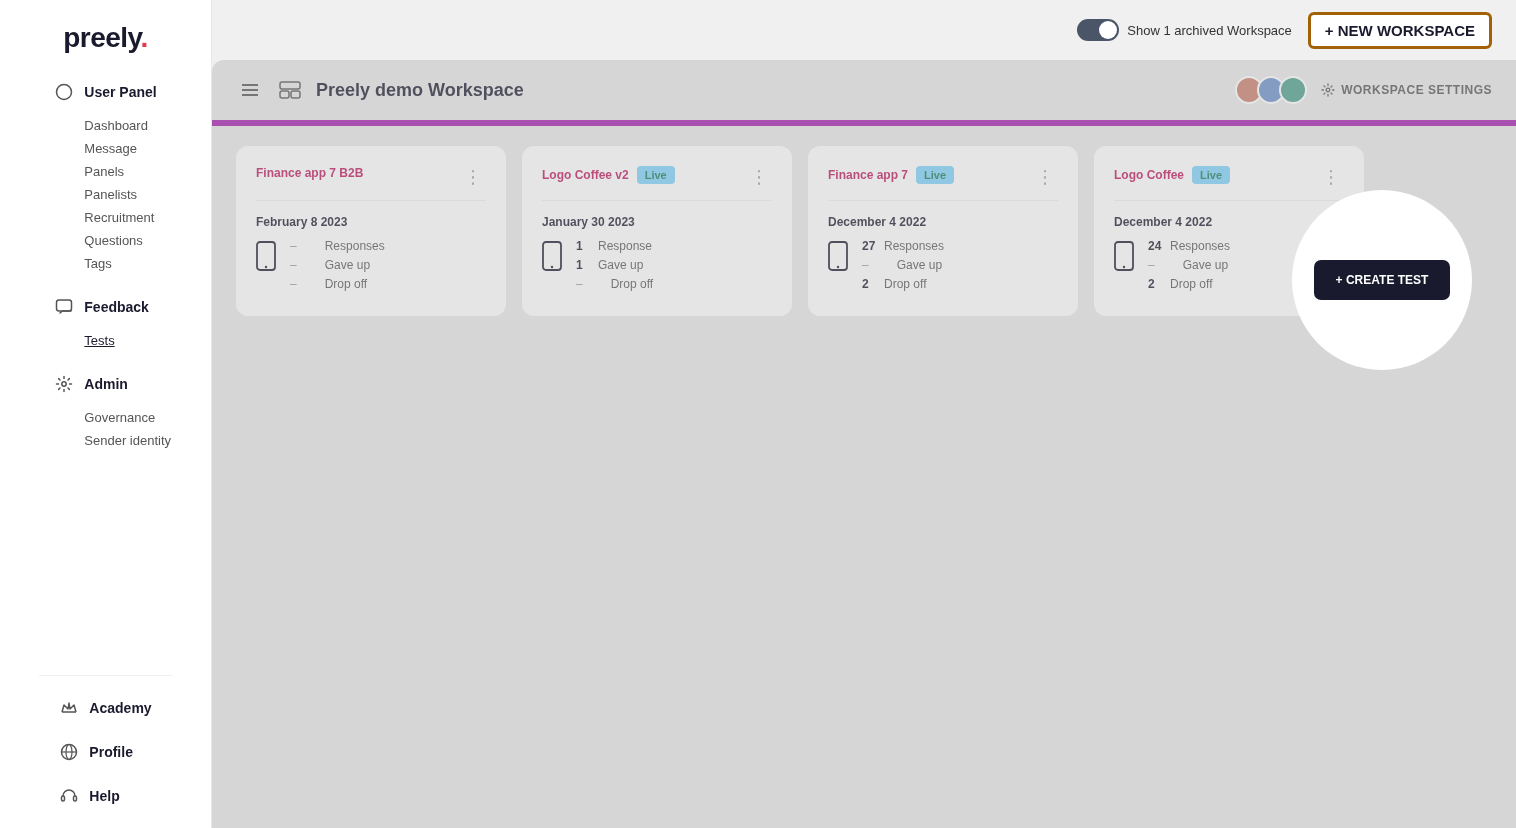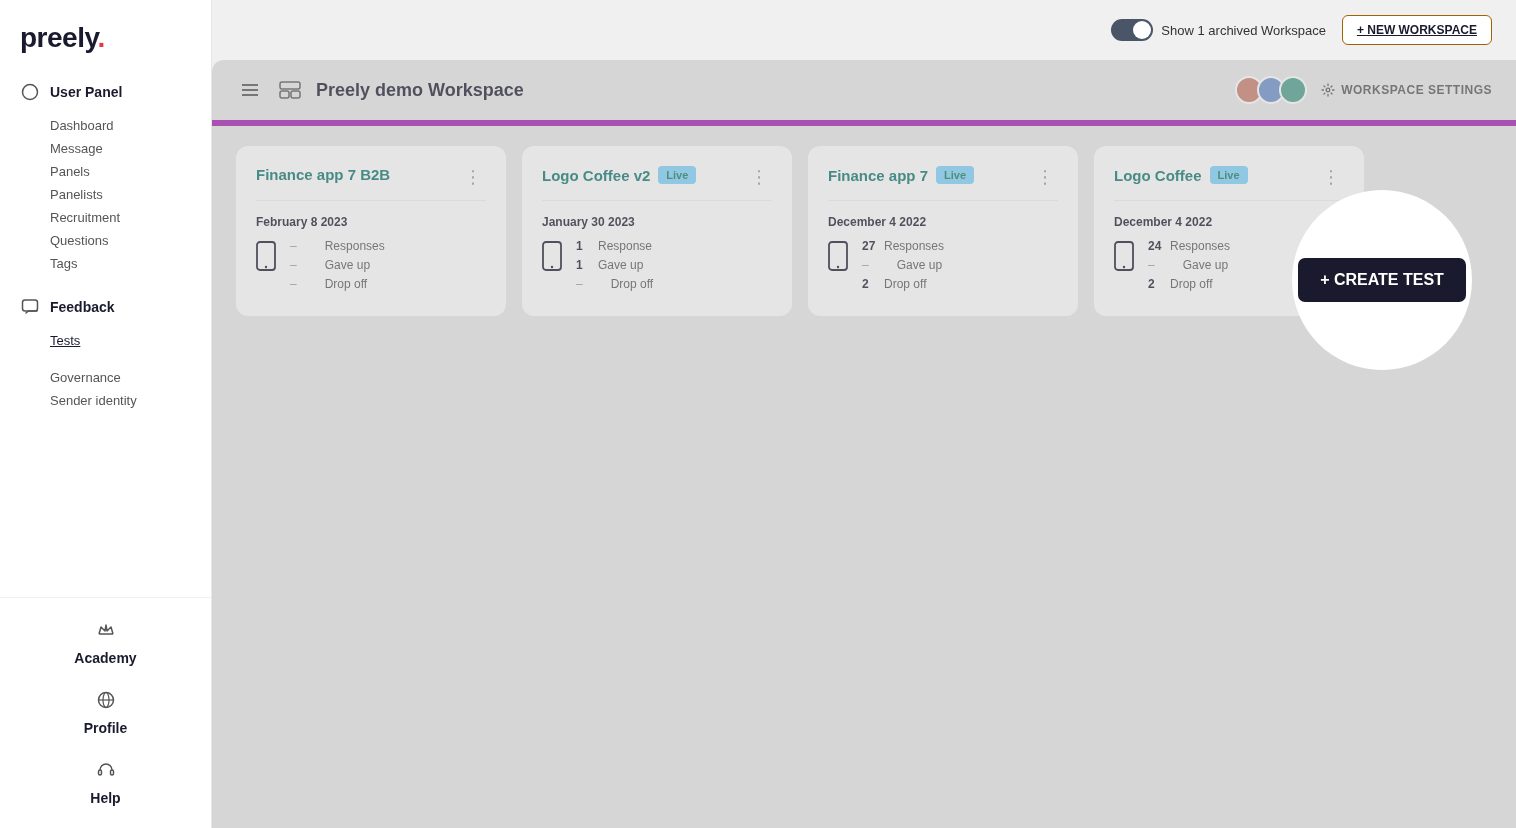--- a/index.html
+++ b/index.html
@@ -10,20 +10,21 @@
       width: 212px;
       min-width: 212px;
       background: #fff;
       height: 100%;
       display: flex;
       flex-direction: column;
       padding: 0;
       border-right: 1px solid #e8e8e8;
       position: relative;
       z-index: 10;
+      align-items: center;
     }
     .sidebar-logo {
       padding: 22px 20px 18px;
     }
     .logo-text {
       font-size: 28px;
       font-weight: 700;
       color: #1a1a2e;
       letter-spacing: -0.5px;
     }
@@ -74,21 +75,20 @@
     .nav-bottom {
       padding: 10px 0;
       border-top: 1px solid #f0f0f0;
     }
     .nav-bottom-item {
       display: flex;
       align-items: center;
       gap: 10px;
       padding: 12px 20px;
       cursor: pointer;
-      flex-direction: column;
     }
     .nav-bottom-item-icon {
       width: 20px; height: 20px;
       display: flex; align-items: center; justify-content: center;
       color: #555; font-size: 16px;
     }
     .nav-bottom-label {
       font-size: 14px;
       font-weight: 600;
       color: #1a1a2e;
@@ -133,31 +133,30 @@
       position: absolute;
       top: 2px;
       left: 22px;
     }
     .archived-label {
       font-size: 13px;
       color: #333;
     }
     .new-workspace-btn {
       background: #fff;
-      border: 1px solid #a16207;
+      border: 3px solid #a16207;
       border-radius: 6px;
       padding: 7px 14px;
-      font-size: 12px;
+      font-size: 15px;
       font-weight: 600;
       color: #1a1a2e;
       cursor: pointer;
       display: flex;
       align-items: center;
       gap: 4px;
-      text-decoration: underline;
     }
 
     
     .workspace-area {
       flex: 1;
       background: #e8e8e8;
       border-radius: 12px 0 0 0;
       margin: 0;
       padding: 0;
       position: relative;
@@ -248,23 +247,23 @@
       justify-content: space-between;
       margin-bottom: 12px;
     }
     .card-title-row {
       display: flex;
       align-items: center;
       gap: 8px;
       flex: 1;
     }
     .card-title {
-      font-size: 15px;
-      font-weight: 600;
-      color: #0f766e;
+      font-size: 12px;
+      font-weight: 600;
+      color: #be185d;
     }
     .card-status-badge {
       padding: 3px 8px;
       border-radius: 4px;
       font-size: 11px;
       font-weight: 600;
       color: #1a7a5a;
       background: #7dd3fc;
     }
     .card-menu-btn {
@@ -323,21 +322,21 @@
       align-items: flex-start;
       justify-content: flex-end;
       padding: 80px 24px 0 0;
     }
     .create-test-btn {
       background: #1a1a2e;
       color: #fff;
       border: none;
       border-radius: 7px;
       padding: 13px 22px;
-      font-size: 16px;
+      font-size: 12px;
       font-weight: 700;
       cursor: pointer;
       display: flex;
       align-items: center;
       gap: 6px;
       white-space: nowrap;
     }
 
     
     .circle-highlight {
@@ -398,20 +397,29 @@
             </svg>
         </span>
         <span class="nav-section-label">Feedback</span>
       </div>
       <div class="nav-sub-items">
         <a class="nav-sub-item active">Tests</a>
       </div>
     </div>
 
     <div class="nav-section">
+      <div class="nav-section-header">
+        <span class="nav-section-header-icon">
+          <svg width="18" height="18" viewBox="0 0 18 18" fill="none">
+              <circle cx="9" cy="9" r="2.2" stroke="#555" stroke-width="1.5"></circle>
+              <path d="M9 1.5v2M9 14.5v2M1.5 9h2M14.5 9h2M3.6 3.6l1.4 1.4M13 13l1.4 1.4M3.6 14.4l1.4-1.4M13 5l1.4-1.4" stroke="#555" stroke-width="1.5" stroke-linecap="round"></path>
+            </svg>
+        </span>
+        <span class="nav-section-label">Admin</span>
+      </div>
       <div class="nav-sub-items">
         <a class="nav-sub-item">Governance</a>
         <a class="nav-sub-item">Sender identity</a>
       </div>
     </div>
   </nav>
 
   <div class="nav-bottom">
     <div class="nav-bottom-item">
       <span class="nav-bottom-item-icon">

